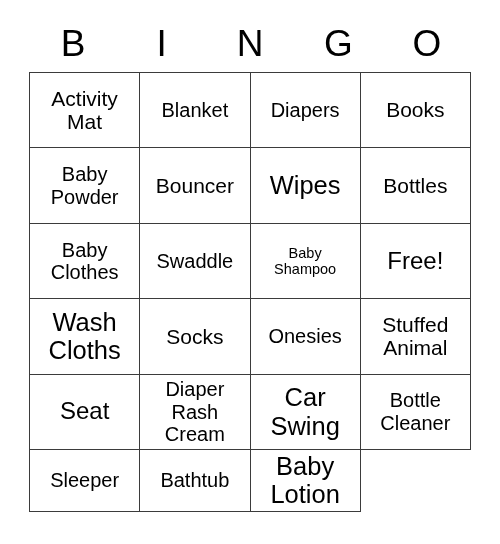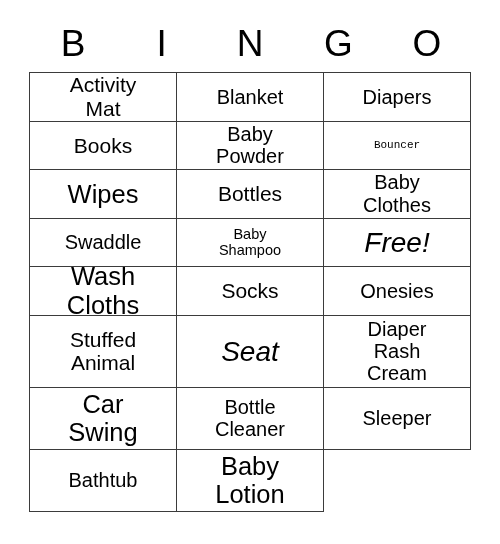--- a/index.html
+++ b/index.html
@@ -45,21 +45,21 @@
   }
 
   
   #grid {
     position: absolute;
     left: 29px;
     top: 72px;
     width: 442px;
     height: 440px;
     display: grid;
-    grid-template-columns: repeat(3, 1fr);
+    grid-template-columns: repeat(4, 1fr);
     grid-template-rows: repeat(5, 1fr);
     border-top: 1px solid #3b3b3b;
     border-left: 1px solid #3b3b3b;
     box-sizing: border-box;
     background: #ffffff;
   }
   .cell {
     border-right: 1px solid #3b3b3b;
     border-bottom: 1px solid #3b3b3b;
     box-sizing: border-box;
@@ -73,25 +73,25 @@
   .cell-text {
     text-align: center;
     line-height: 1.12;
     white-space: pre-line;
     color: #000000;
     font-weight: 400;
   }
 
   
   .fs-xs   { font-size: 14.5px; }
-  .fs-sm   { font-size: 11px; font-family: Liberation Mono, monospace; }
+  .fs-sm   { font-size: 21px; }
   .fs-md   { font-size: 20px; }
   .fs-lg   { font-size: 21px; }
   .fs-xl   { font-size: 25.5px; }
-  .fs-xxl  { font-size: 28px; font-style: italic; }
+  .fs-xxl  { font-size: 24px; }
 </style>
 </head>
 <body>
 
 <div id="card">
 
   <div id="header-row">
     <div class="header-letter">B</div>
     <div class="header-letter">I</div>
     <div class="header-letter">N</div>

